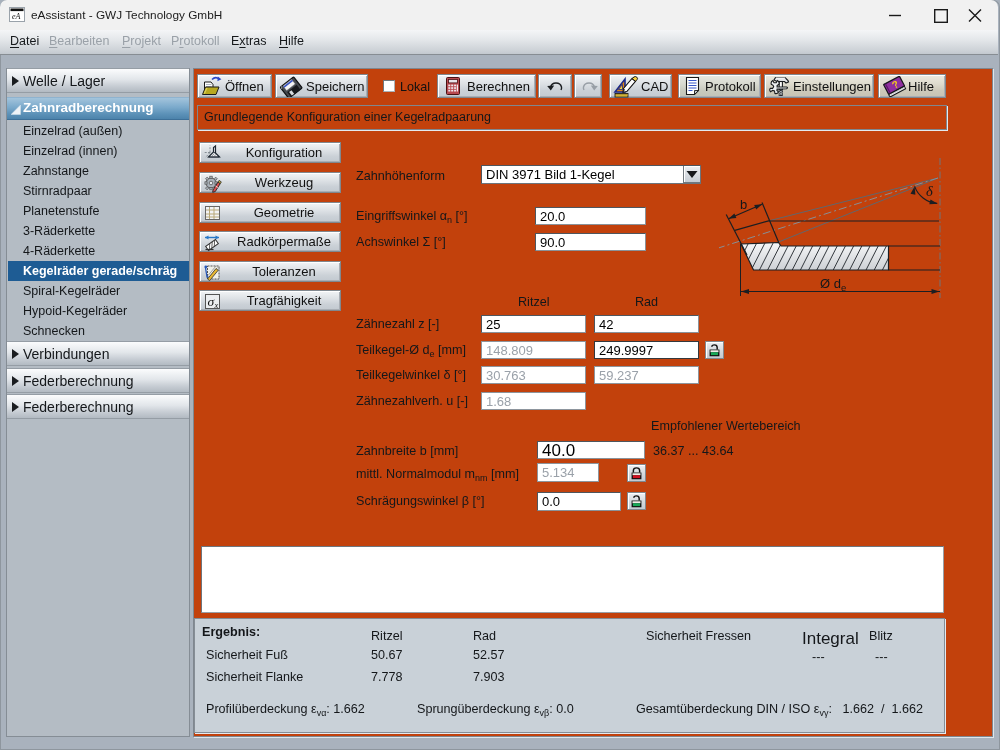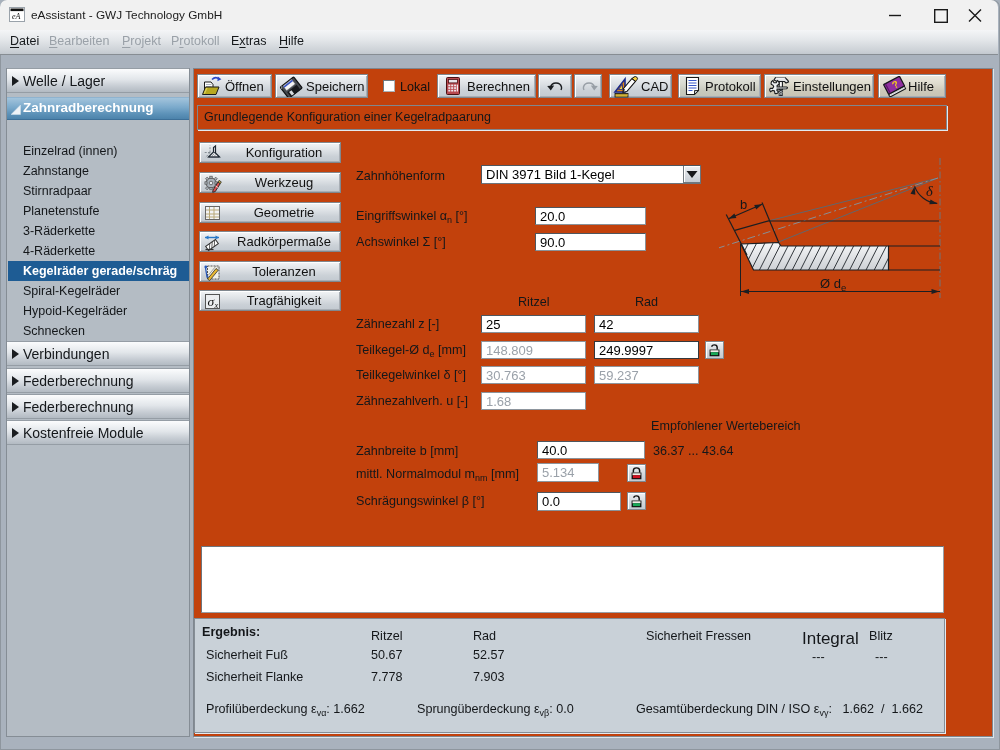--- a/index.html
+++ b/index.html
@@ -95,20 +95,21 @@
   <div class="shead" style="top:-1px;">
         <span class="tri"></span>
         <span class="txt">Welle / Lager</span>
       </div>
   <div id="zhead">
         <svg class="tri2" width="10" height="10" viewBox="0 0 10 10">
           <polygon points="9.5,0 9.5,9.5 0,9.5" fill="#eef3f7" stroke="#d5e2ec" stroke-width="0.5"></polygon>
         </svg>
         <span class="txt">Zahnradberechnung</span>
       </div>
+  <div class="item" style="top:52px">Einzelrad (außen)</div>
   <div class="item" style="top:72px">Einzelrad (innen)</div>
   <div class="item" style="top:92px">Zahnstange</div>
   <div class="item" style="top:112px">Stirnradpaar</div>
   <div class="item" style="top:132px">Planetenstufe</div>
   <div class="item" style="top:152px">3-Räderkette</div>
   <div class="item" style="top:172px">4-Räderkette</div>
   <div class="item sel" style="top:192px">Kegelräder gerade/schräg</div>
   <div class="item" style="top:212px">Spiral-Kegelräder</div>
   <div class="item" style="top:232px">Hypoid-Kegelräder</div>
   <div class="item" style="top:252px">Schnecken</div>
@@ -116,24 +117,20 @@
         <span class="tri"></span>
         <span class="txt">Verbindungen</span>
       </div>
   <div class="shead" style="top:299px">
         <span class="tri"></span>
         <span class="txt">Federberechnung</span>
       </div>
   <div class="shead" style="top:325px">
         <span class="tri"></span>
         <span class="txt">Federberechnung</span>
-      </div>
-  <div class="shead" style="top:351px">
-        <span class="tri"></span>
-        <span class="txt">Kostenfreie Module</span>
       </div>
 </div>
 <div id="main">
 <div class="btn" style="left:3px;width:75px">
         <span class="abs" style="left:2px;top:0px"><svg width="24" height="23" viewBox="0 0 24 23">
 <path d="M12,4.5 q3.5,-3.5 7,-0.5" fill="none" stroke="#2a46c8" stroke-width="1.5"></path>
 <path d="M17.8,1.6 l3.6,2.6 -4,2 z" fill="#2a46c8"></path>
 <path d="M4.5,18 L4.5,7 L11,7 L13,9.5 L13,18 Z" fill="#fdfdfd" stroke="#1a1a1a" stroke-width="1"></path>
 <path d="M6,9.5 h5.5 M6,11.5 h5.5 M6,13.5 h4.5" stroke="#a8b0b6" stroke-width="0.9"></path>
 <path d="M2.5,19.5 L5.5,12 L19,12 L16,19.5 Z" fill="#b8a820" stroke="#1a1a1a" stroke-width="1"></path>
@@ -325,21 +322,21 @@
           <rect x="5.5" y="11" width="8" height="3.2" fill="#18a858"></rect>
           <path d="M12.5,8 v-2.2 q0,-3 -3,-3 q-3,0 -3,2" fill="none" stroke="#111" stroke-width="1.6"></path>
         </svg></div>
 <div class="flabel" style="left:162px;top:299px">Teilkegelwinkel δ [°]</div>
 <div class="inp dis" style="left:287px;top:297px;width:105px;height:18px;font-size:13px">30.763</div>
 <div class="inp dis" style="left:400px;top:297px;width:105px;height:18px;font-size:13px">59.237</div>
 <div class="flabel" style="left:162px;top:324.5px">Zähnezahlverh. u [-]</div>
 <div class="inp dis" style="left:287px;top:322.5px;width:105px;height:18px;font-size:13px">1.68</div>
 <div class="flabel" style="left:457px;top:350px">Empfohlener Wertebereich</div>
 <div class="flabel" style="left:162px;top:375px">Zahnbreite b [mm]</div>
-<div class="inp" style="left:343px;top:372px;width:108px;height:18px;font-size:13px">40.0</div>
+<div class="inp" style="left:343px;top:372px;width:108px;height:18px;font-size:17px">40.0</div>
 <div class="flabel" style="left:459px;top:375px">36.37 ... 43.64</div>
 <div class="flabel" style="left:162px;top:398px">mittl. Normalmodul m<sub>nm</sub> [mm]</div>
 <div class="inp dis" style="left:343px;top:394px;width:62px;height:19px;font-size:13px">5.134</div>
 <div class="lockb" style="left:433px;top:395px"><svg width="17" height="16" viewBox="0 0 19 17">
           <rect x="4" y="8" width="11" height="7.5" fill="#111"></rect>
           <rect x="5" y="8.8" width="9" height="2.2" fill="#f0ede8"></rect>
           <rect x="5.5" y="11" width="8" height="3.2" fill="#d01020"></rect>
           <path d="M6,8 v-2.2 q0,-3 3.5,-3 q3.5,0 3.5,3 V8" fill="none" stroke="#111" stroke-width="1.6"></path>
         </svg></div>
 <div class="flabel" style="left:162px;top:425px">Schrägungswinkel β [°]</div>

